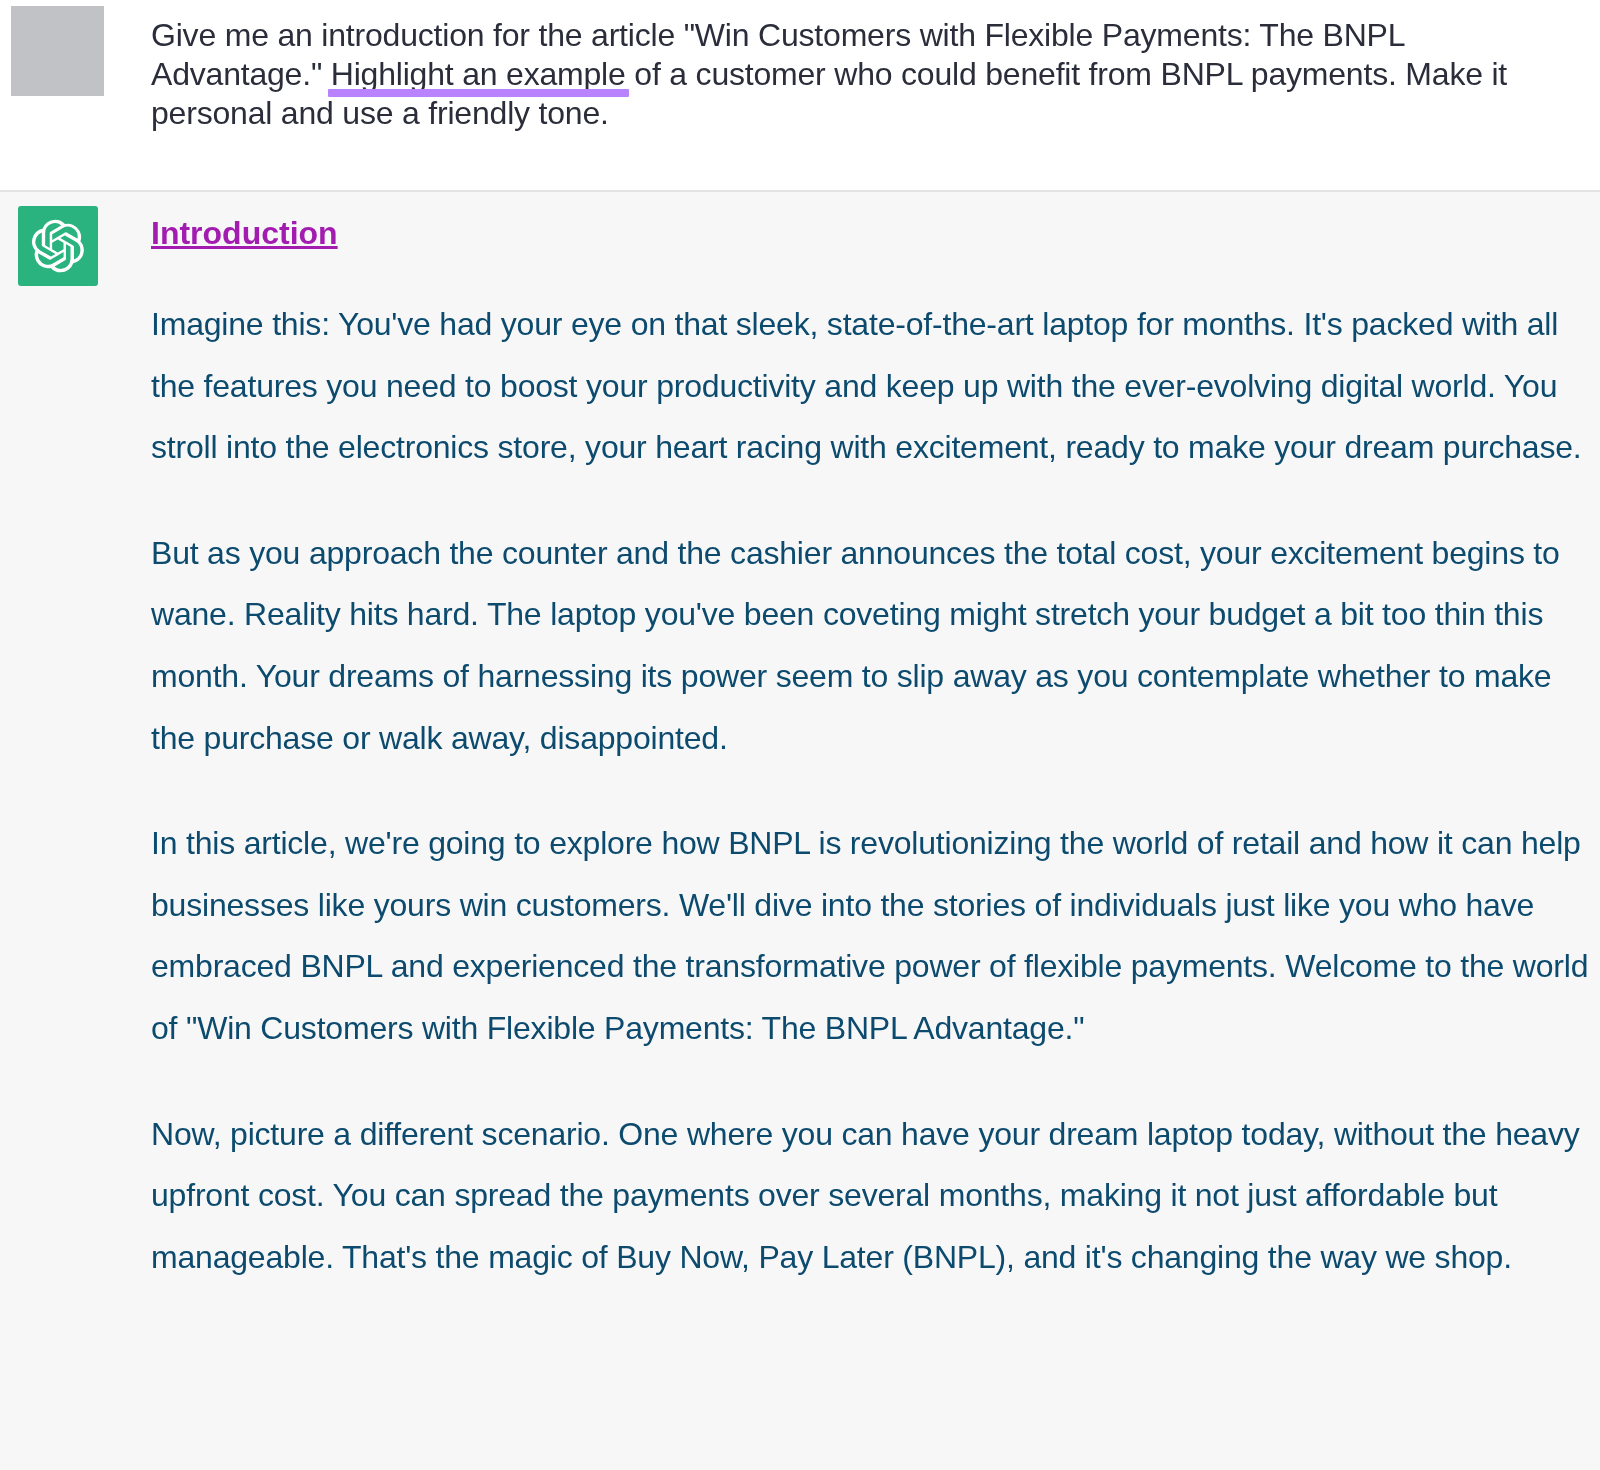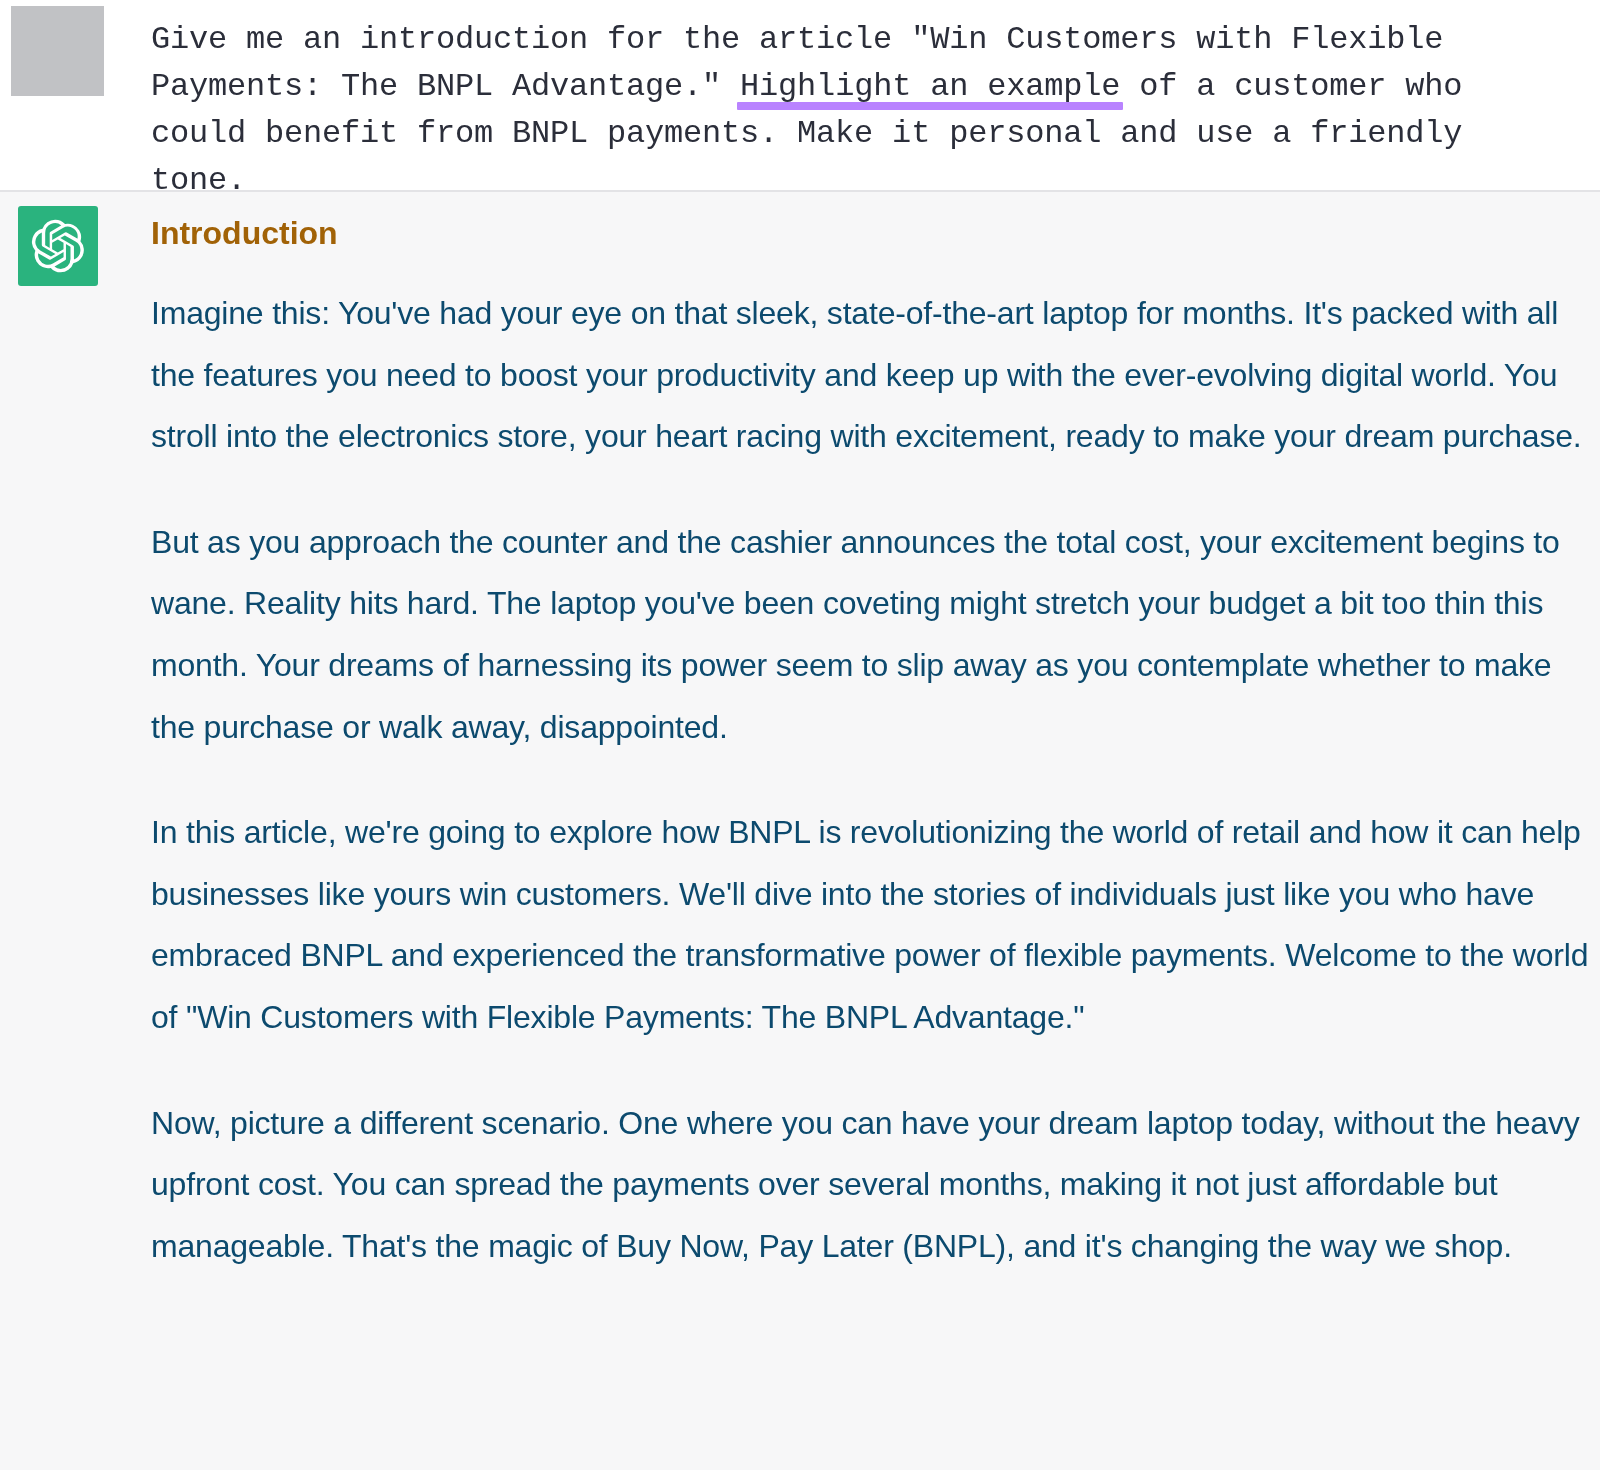--- a/index.html
+++ b/index.html
@@ -8,40 +8,41 @@
   .user-row {
     position: absolute; left: 0; top: 0; width: 1600px; height: 192px;
     background: #ffffff; border-bottom: 2px solid #e3e3e6;
   }
   .user-avatar {
     position: absolute; left: 11px; top: 6px; width: 93px; height: 90px;
     background: #c1c2c5;
   }
   .user-text {
     position: absolute; left: 151px; top: 16px; width: 1420px;
-    font-size: 32px; line-height: 47px; color: #2b2e3a; letter-spacing: -0.2px; font-family: Liberation Mono, monospace;
+    font-size: 32px; line-height: 39px; color: #2b2e3a; letter-spacing: -0.2px;
   }
   .highlight { position: relative; }
   .highlight::after {
     content: ""; position: absolute; left: -3px; right: -3px; bottom: -5px; height: 8px;
     background: var(--hl, #b983ff); border-radius: 1px;
   }
   .assistant-row {
     position: absolute; left: 0; top: 192px; width: 1600px; height: 1278px;
     background: #f7f7f8;
   }
   .bot-avatar {
     position: absolute; left: 18px; top: 14px; width: 80px; height: 80px;
     background: var(--brand, #2ab37e); border-radius: 3px;
     display: flex; align-items: center; justify-content: center;
   }
   .bot-content { position: absolute; left: 151px; top: 20px; width: 1440px; }
   .bot-heading {
-    font-size: 32px; font-weight: bold; color: #a16207; line-height: 42px;
-    margin-bottom: 29px;
+    font-size: 32px; font-weight: bold; color: #a21caf; line-height: 42px;
+    margin-bottom: 40px;
+    text-decoration: underline;
   }
   .para {
     font-size: 32px; line-height: 61.6px; color: #0c4a6e; letter-spacing: -0.2px;
     margin-bottom: 44px;
   }
 </style>
 </head>
 <body>
 
 <div class="user-row">

